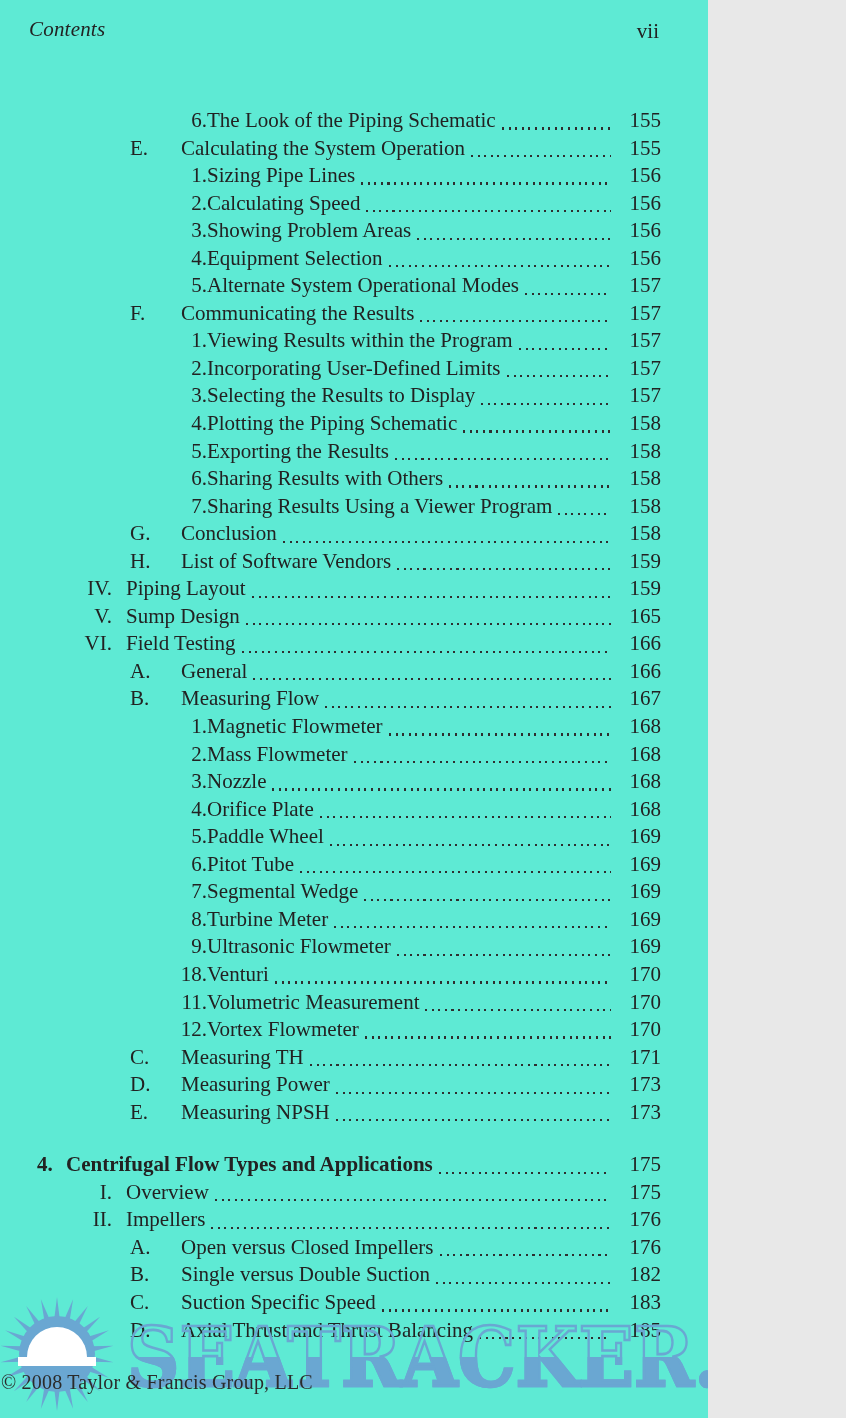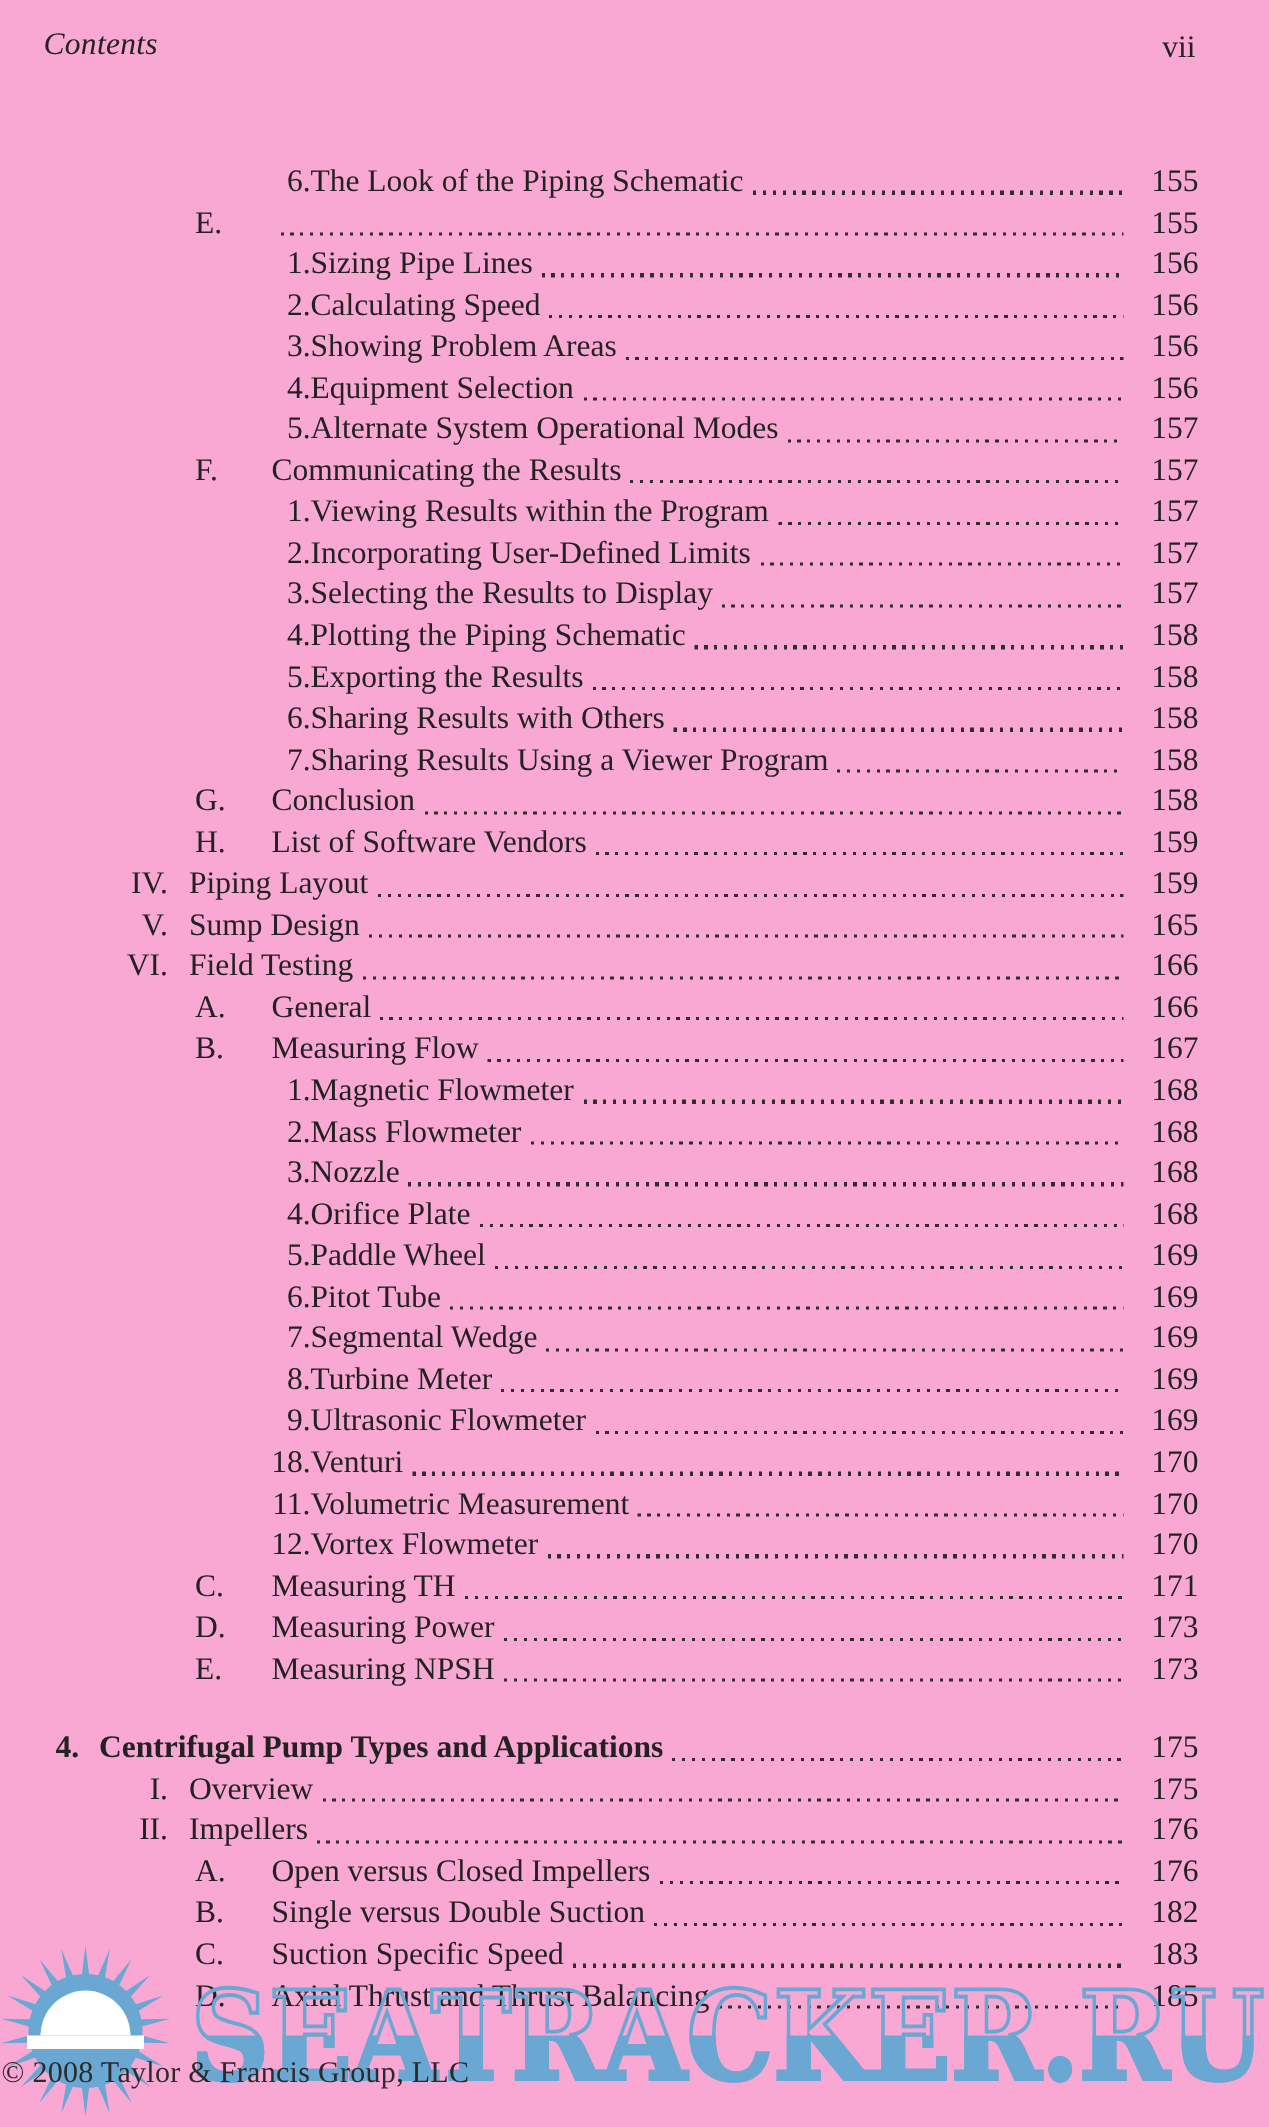--- a/index.html
+++ b/index.html
@@ -1,20 +1,20 @@
 <!DOCTYPE html>
 <html><head>
 <meta charset="utf-8">
 <style>
   html,body { margin:0; padding:0; }
   body { background:#e8e8e8; }
   #page {
     position:relative;
-    width:846px; height:1418px;
-    background:#f9a8d4;
+    width:708px; height:1418px;
+    background:#5eead4;
     overflow:hidden;
     font-family:"Liberation Serif","DejaVu Serif",serif;
     color:#222222;
     text-decoration:underline;
   }
   
   .runhead-title {
     position:absolute; left:29px; top:17px;
     font-size:21px; font-style:italic; letter-spacing:.2px;
   }
@@ -66,20 +66,21 @@
 
   <div class="toc">
       <div class="row lvl-number">
     <span class="lbl">6.</span>
     <span class="ttl">The Look of the Piping Schematic</span>
     <span class="leader"></span>
     <span class="pg">155</span>
   </div>
       <div class="row lvl-letter">
     <span class="lbl">E.</span>
+    <span class="ttl">Calculating the System Operation</span>
     <span class="leader"></span>
     <span class="pg">155</span>
   </div>
       <div class="row lvl-number">
     <span class="lbl">1.</span>
     <span class="ttl">Sizing Pipe Lines</span>
     <span class="leader"></span>
     <span class="pg">156</span>
   </div>
       <div class="row lvl-number">
@@ -281,21 +282,21 @@
     <span class="pg">173</span>
   </div>
       <div class="row lvl-letter">
     <span class="lbl">E.</span>
     <span class="ttl">Measuring NPSH</span>
     <span class="leader"></span>
     <span class="pg">173</span>
   </div>
       <div class="row lvl-chapter gap-before">
     <span class="lbl">4.</span>
-    <span class="ttl">Centrifugal Pump Types and Applications</span>
+    <span class="ttl">Centrifugal Flow Types and Applications</span>
     <span class="leader"></span>
     <span class="pg">175</span>
   </div>
       <div class="row lvl-roman">
     <span class="lbl">I.</span>
     <span class="ttl">Overview</span>
     <span class="leader"></span>
     <span class="pg">175</span>
   </div>
       <div class="row lvl-roman">

